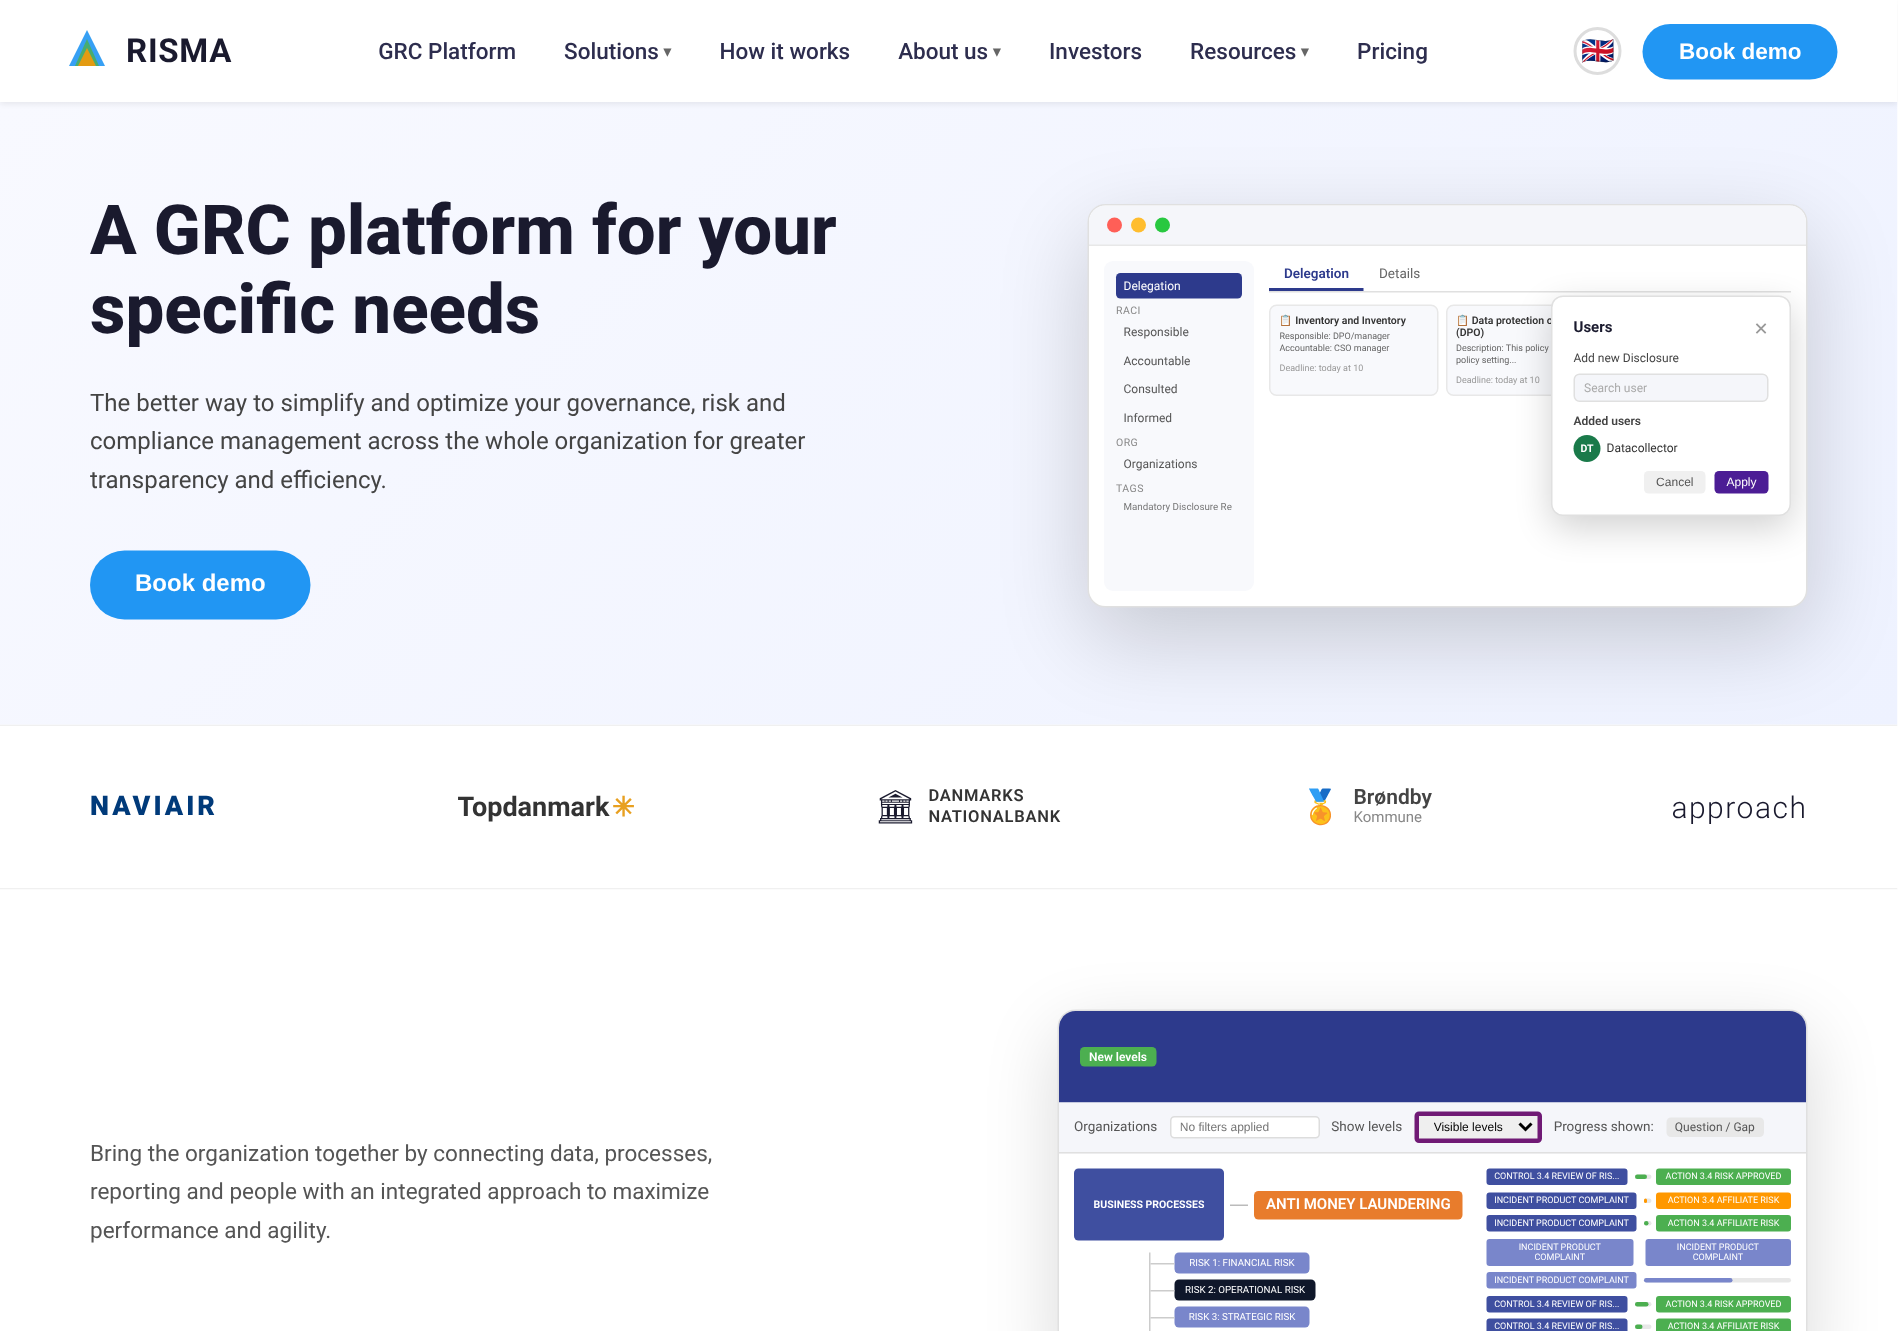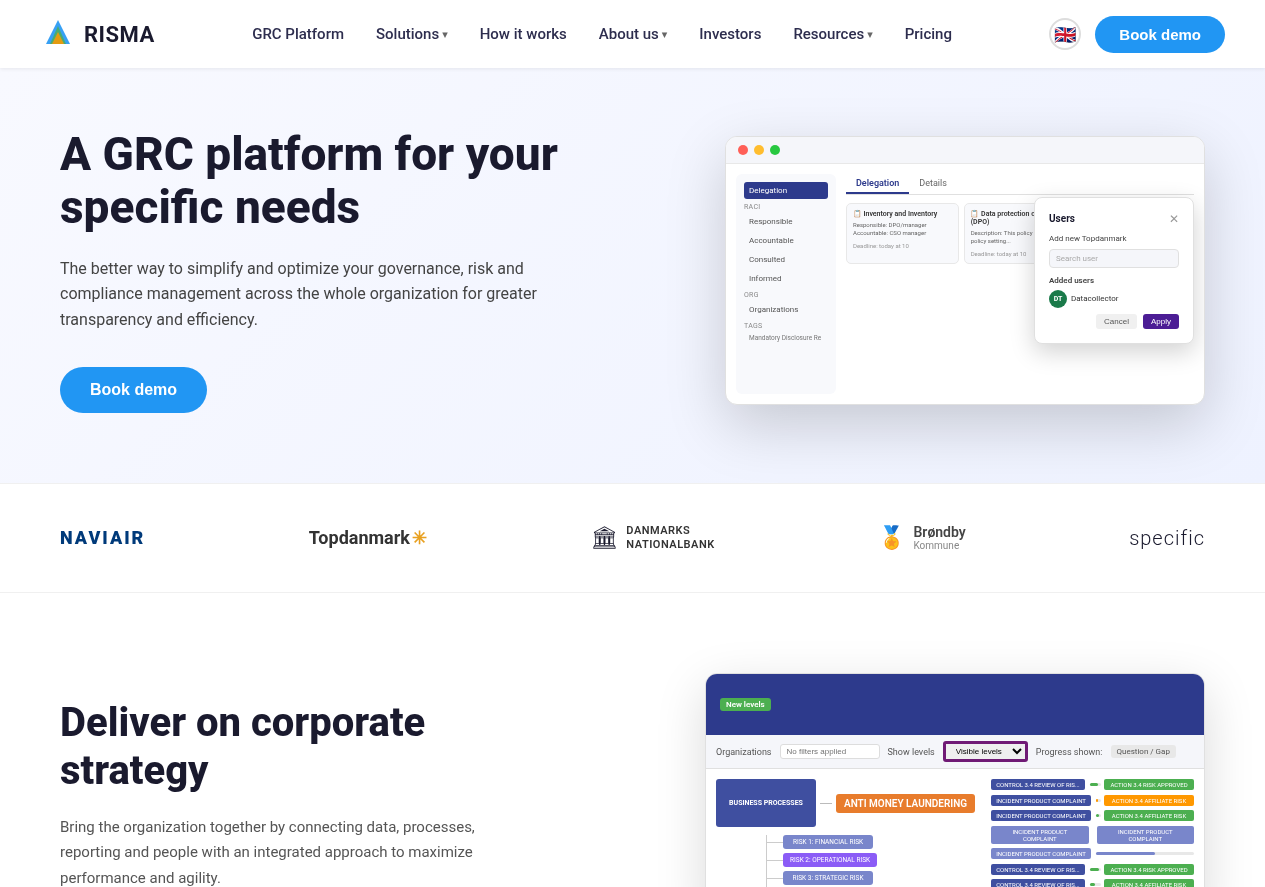--- a/index.html
+++ b/index.html
@@ -237,21 +237,21 @@
             </div>
           </div>
         </div>
       </div>
 
       <div class="mockup-dialog">
         <div class="mdialog-header">
           <span class="mdialog-title">Users</span>
           <span class="mdialog-close">✕</span>
         </div>
-        <div class="mdialog-subtitle">Add new Topdanmark</div>
+        <div class="mdialog-subtitle">Add new Disclosure</div>
         <div class="mdialog-search">Search user</div>
         <div class="mdialog-added">Added users</div>
         <div class="mdialog-user">
           <div class="muser-avatar">DT</div>
           <span class="muser-name">Datacollector</span>
         </div>
         <div class="mdialog-actions">
           <button class="mbtn mbtn-cancel">Cancel</button>
           <button class="mbtn mbtn-apply">Apply</button>
         </div>
@@ -277,27 +277,26 @@
     </div>
   </div>
   <div class="logo-item logo-brondby">
     <span class="br-icon">🏅</span>
     <div>
       <div class="br-text">Brøndby</div>
       <div class="br-sub">Kommune</div>
     </div>
   </div>
   <div class="logo-item">
-    <span class="logo-kamstrup">specific</span>
+    <span class="logo-kamstrup">approach</span>
   </div>
 </div>
 
 <section class="section2">
   <div class="section2-content">
-    <h2 class="section2-title">Deliver on corporate strategy</h2>
     <p class="section2-desc">Bring the organization together by connecting data, processes, reporting and people with an integrated approach to maximize performance and agility.</p>
   </div>
 
   <div class="mockup2-container">
     <div class="mockup2-header">
       <div class="m2-badge">New levels</div>
     </div>
     <div class="mockup2-toolbar">
       <span>Organizations</span>
       <input type="text" style="font-size: 8px; border: 1px solid rgb(221, 221, 221); border-radius: 3px; padding: 2px 6px; width: 100px; color: rgb(170, 170, 170);" placeholder="No filters applied">
@@ -319,21 +318,21 @@
             <div style="background:#e87c2c;color:#fff;padding:4px 8px;border-radius:3px;font-size:10px;font-weight:600;min-width:100px;text-align:center;">ANTI MONEY LAUNDERING</div>
           </div>
 
           <div style="border-left:1px solid #ccc;margin-left:50px;padding-left:16px;display:flex;flex-direction:column;gap:4px;">
             <div style="display:flex;align-items:center;gap:4px;position:relative;">
               <div style="position:absolute;left:-16px;top:50%;width:16px;height:1px;background:#ccc;"></div>
               <div style="background:#7986cb;color:#fff;padding:3px 7px;border-radius:3px;font-size:6.5px;min-width:90px;text-align:center;">RISK 1: FINANCIAL RISK</div>
             </div>
             <div style="display:flex;align-items:center;gap:4px;position:relative;">
               <div style="position:absolute;left:-16px;top:50%;width:16px;height:1px;background:#ccc;"></div>
-              <div style="background:#8b5cf6;color:#fff;padding:3px 7px;border-radius:3px;font-size:6.5px;min-width:90px;text-align:center;">RISK 2: OPERATIONAL RISK</div>
+              <div style="background:#0f172a;color:#fff;padding:3px 7px;border-radius:3px;font-size:6.5px;min-width:90px;text-align:center;">RISK 2: OPERATIONAL RISK</div>
             </div>
             <div style="display:flex;align-items:center;gap:4px;position:relative;">
               <div style="position:absolute;left:-16px;top:50%;width:16px;height:1px;background:#ccc;"></div>
               <div style="background:#7986cb;color:#fff;padding:3px 7px;border-radius:3px;font-size:6.5px;min-width:90px;text-align:center;">RISK 3: STRATEGIC RISK</div>
             </div>
             <div style="display:flex;align-items:center;gap:4px;position:relative;">
               <div style="position:absolute;left:-16px;top:50%;width:16px;height:1px;background:#ccc;"></div>
               <div style="background:#7986cb;color:#fff;padding:3px 7px;border-radius:3px;font-size:6.5px;min-width:90px;text-align:center;">RISK 4: REPUTATIONAL RISK</div>
             </div>
           </div>

